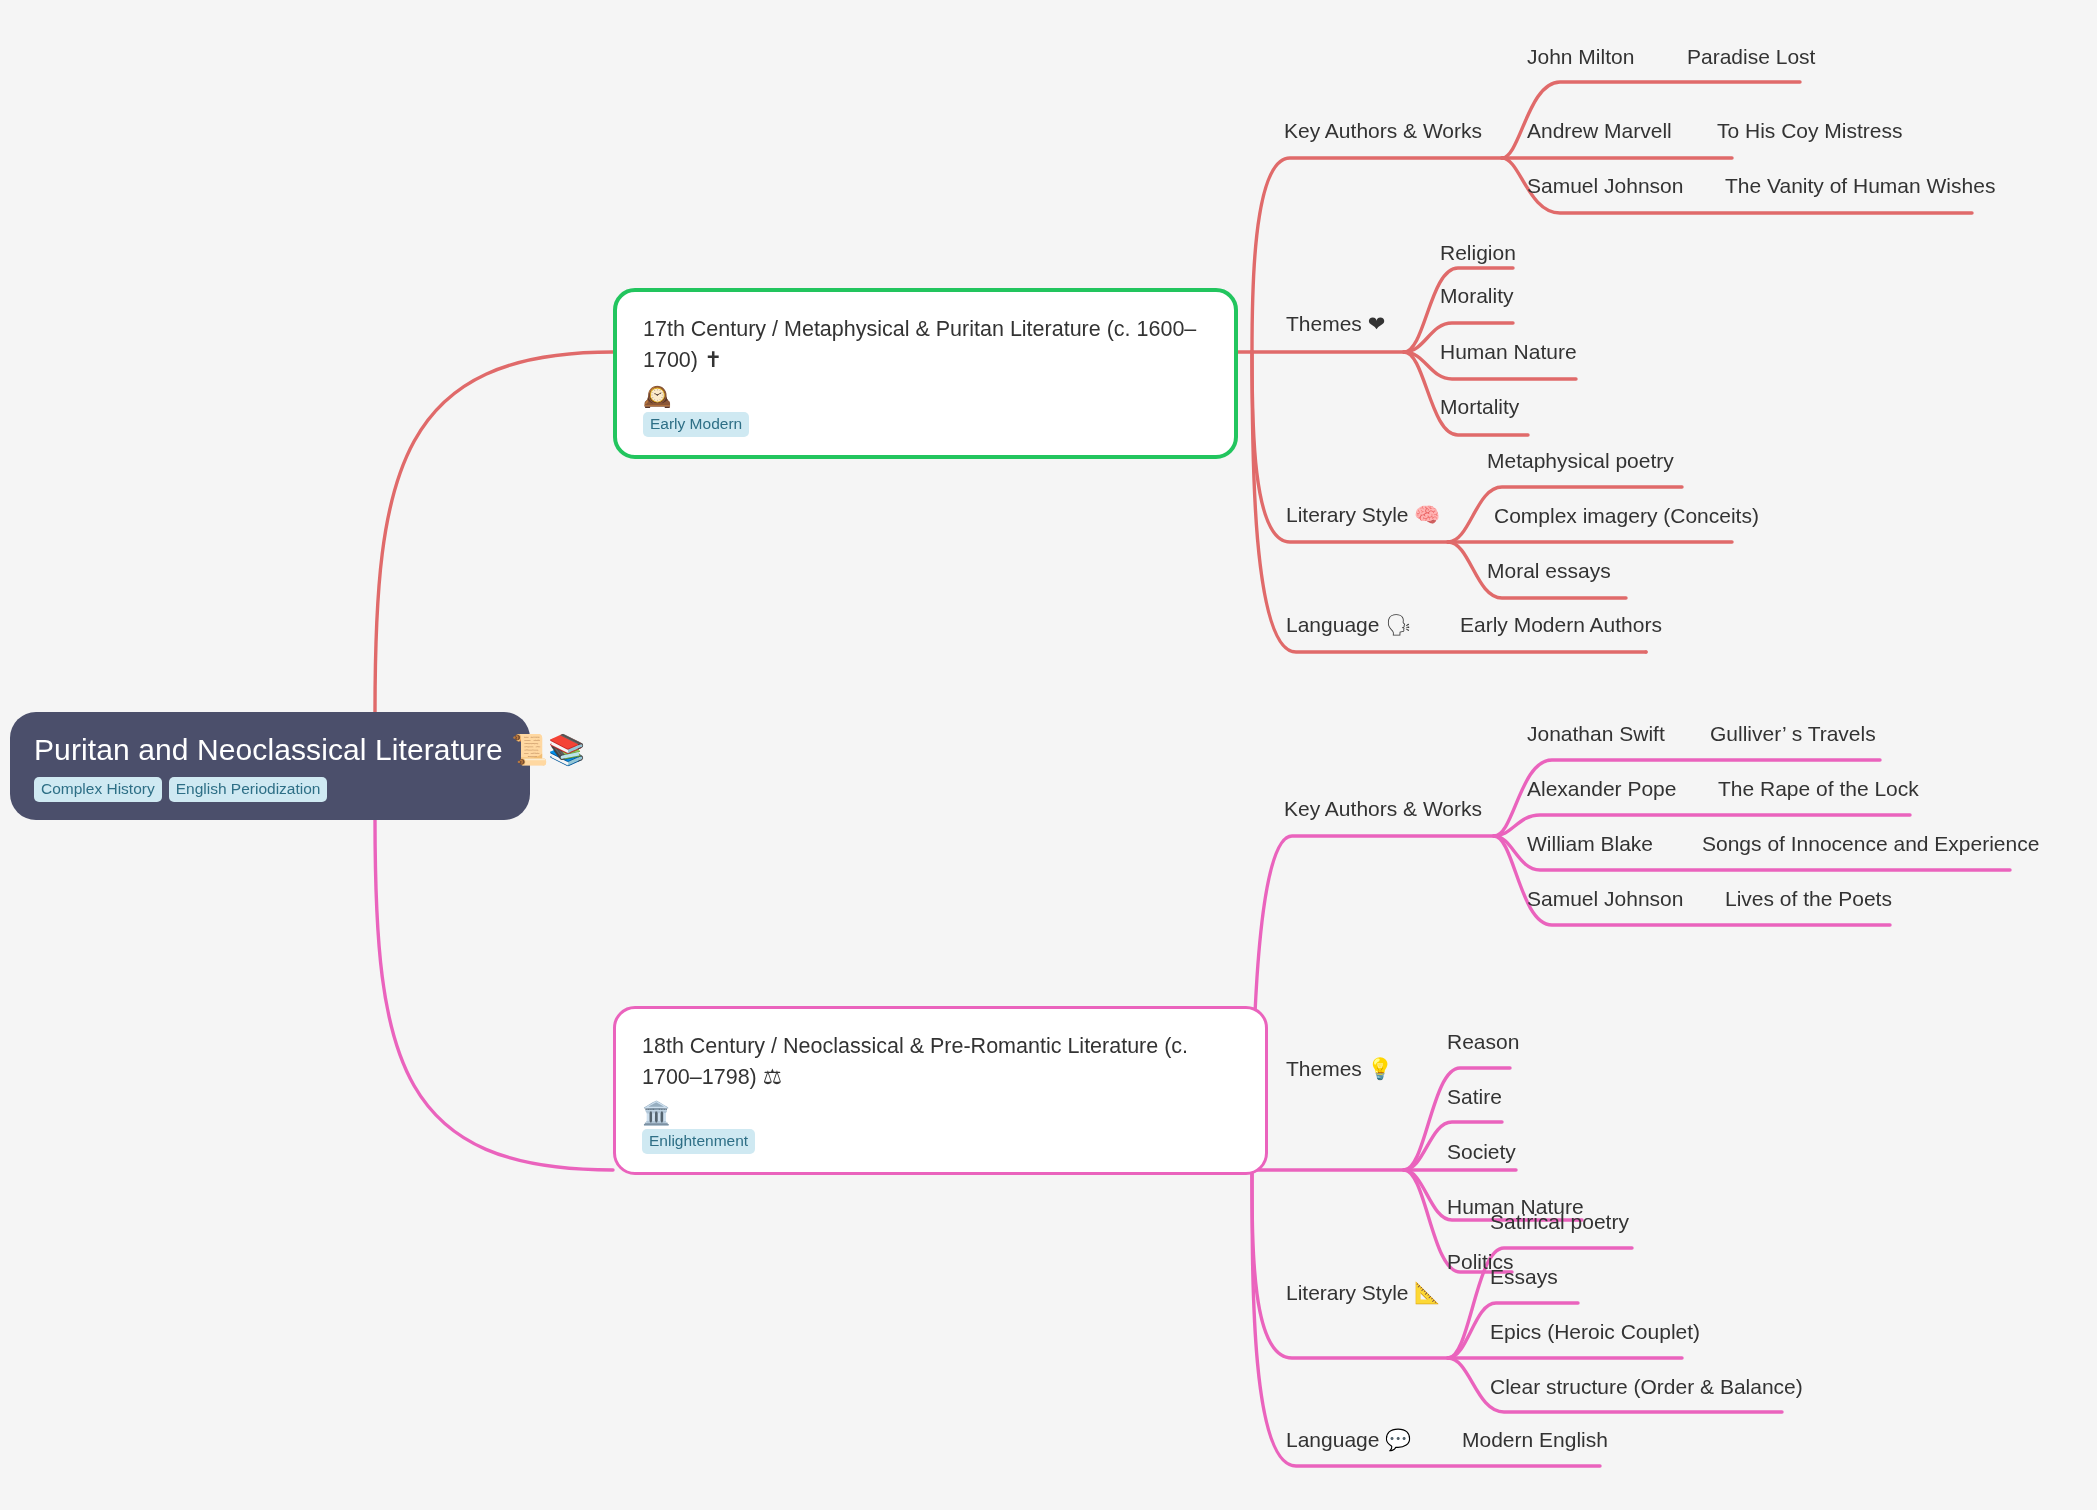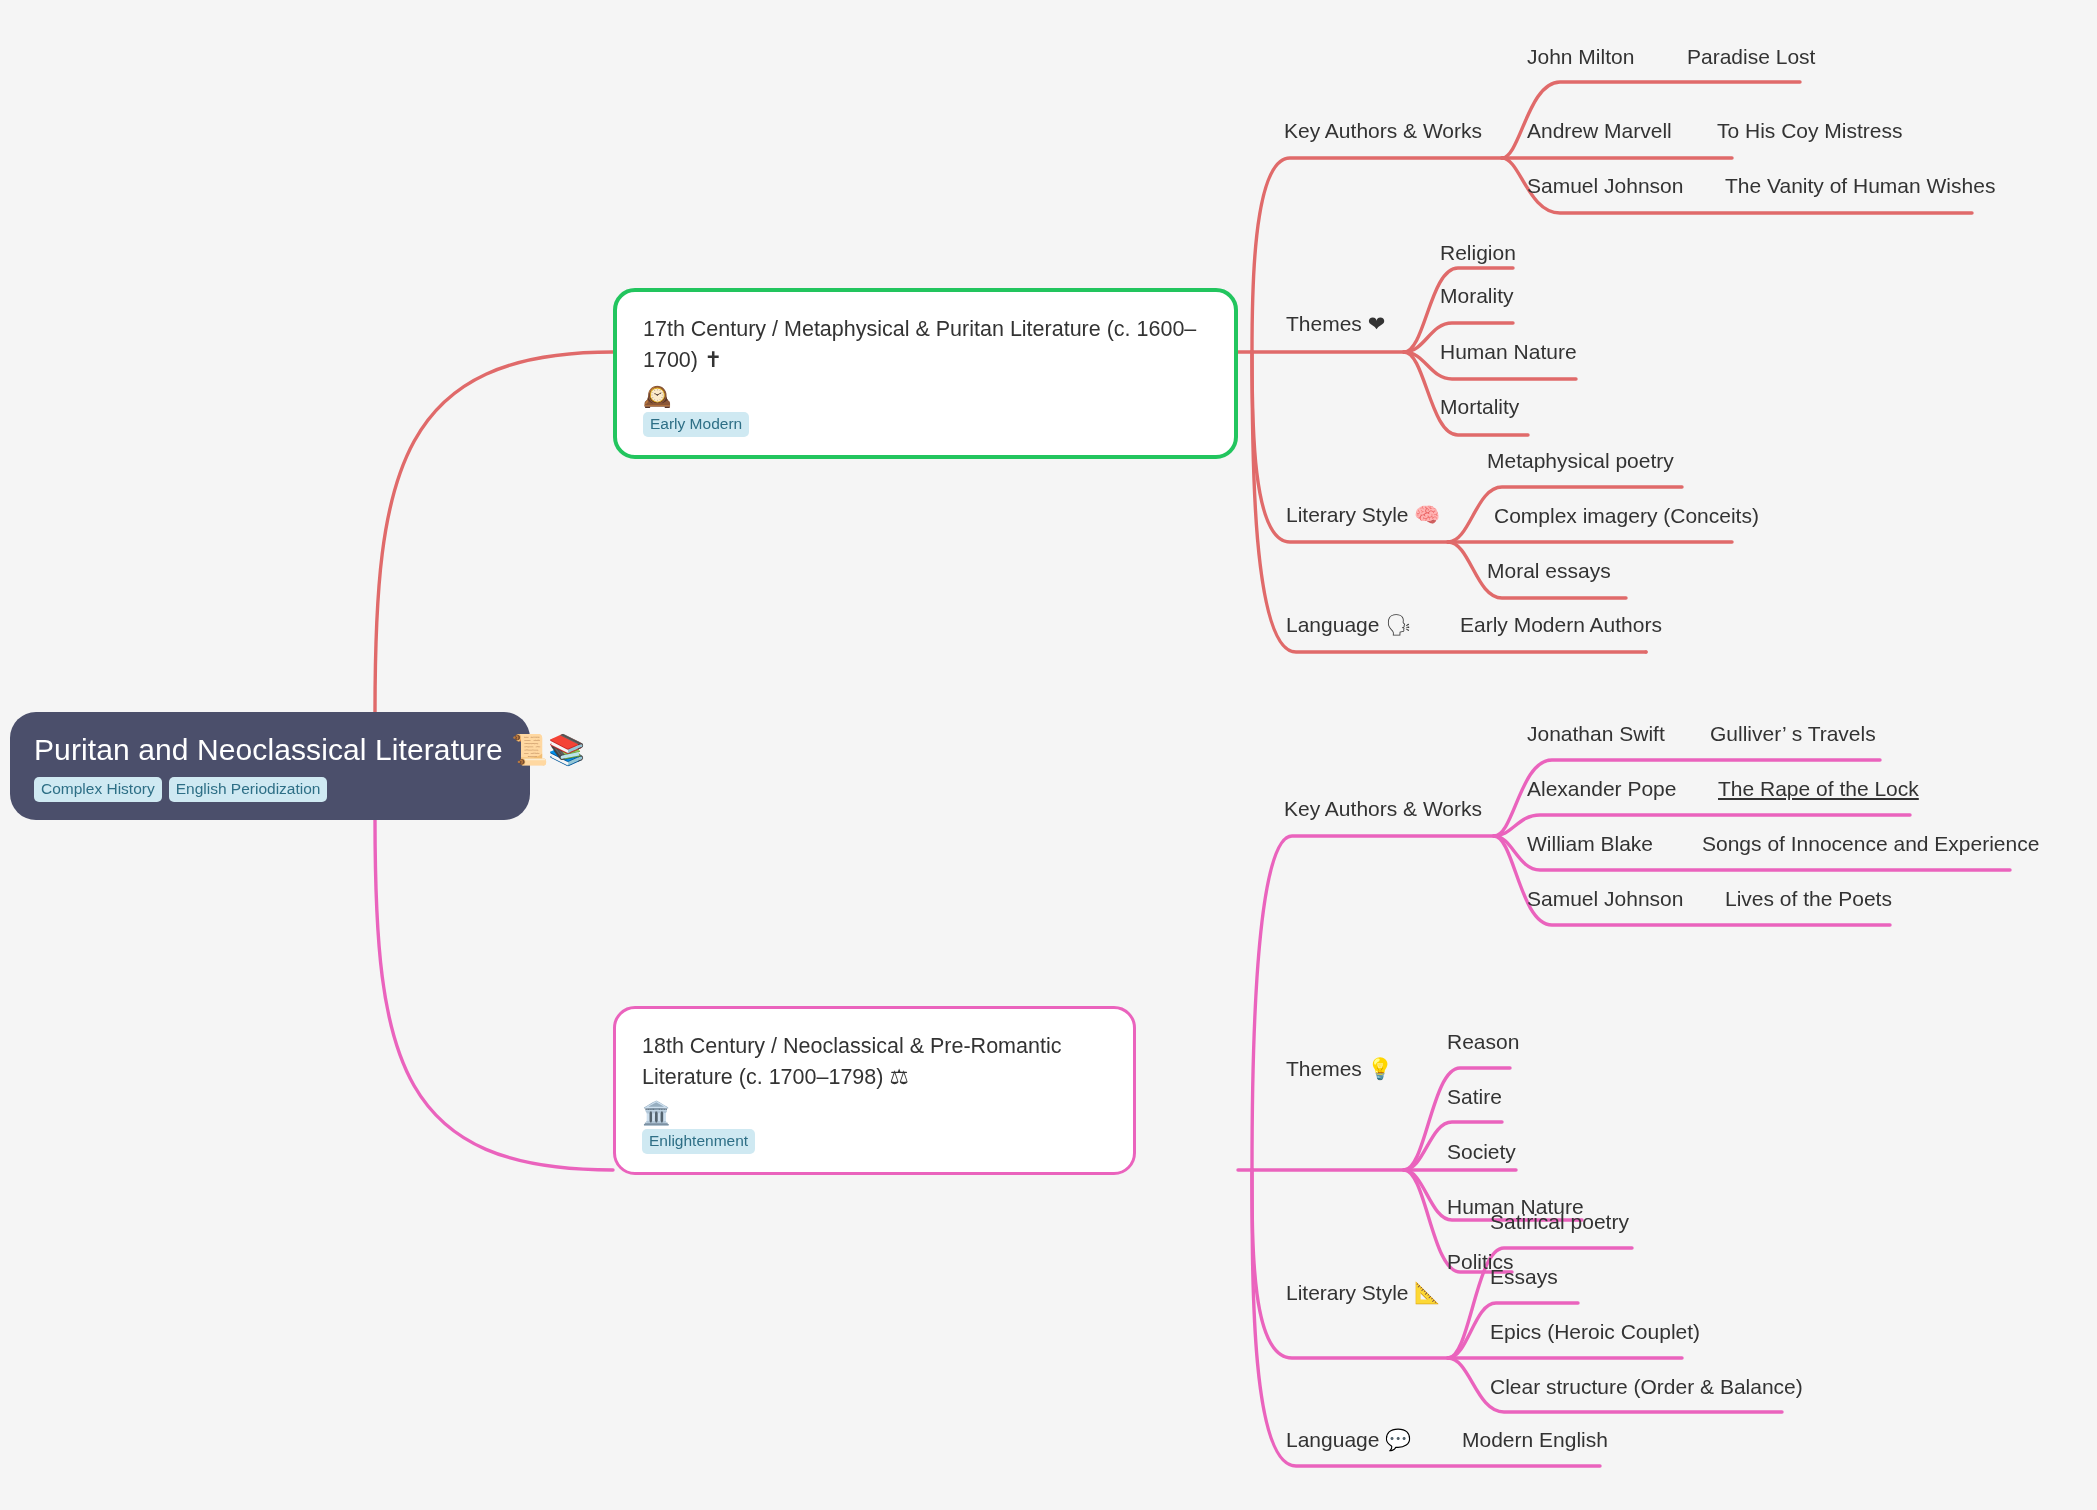--- a/index.html
+++ b/index.html
@@ -73,21 +73,21 @@
   }
   .branch-card.c1 {
     left: 613px;
     top: 288px;
     width: 625px;
     border: 4px solid #22c55e;
   }
   .branch-card.c2 {
     left: 613px;
     top: 1006px;
-    width: 523px;
+    width: 655px;
     border: 3px solid #ea63bd;
   }
   .branch-title {
     font-size: 21.5px;
     line-height: 1.42;
     color: #333333;
   }
   .branch-emoji {
     font-size: 23px;
     line-height: 1.3;
@@ -219,21 +219,21 @@
   <div class="lbl leaf" style="left:1494px; top:503px;">Complex imagery (Conceits)</div>
   <div class="lbl leaf" style="left:1487px; top:558px;">Moral essays</div>
 
   <div class="lbl mid" style="left:1286px; top:612px;">Language 🗣</div>
   <div class="lbl leaf" style="left:1460px; top:612px;">Early Modern Authors</div>
 
   <div class="lbl mid" style="left:1284px; top:796px;">Key Authors &amp; Works</div>
   <div class="lbl leaf" style="left:1527px; top:721px;">Jonathan Swift</div>
   <div class="lbl leaf" style="left:1710px; top:721px;">Gulliver’ s Travels</div>
   <div class="lbl leaf" style="left:1527px; top:776px;">Alexander Pope</div>
-  <div class="lbl leaf" style="left:1718px; top:776px;text-decoration:underline;">The Rape of the Lock</div>
+  <div class="lbl leaf" style="left:1718px; top:776px;">The Rape of the Lock</div>
   <div class="lbl leaf" style="left:1527px; top:831px;">William Blake</div>
   <div class="lbl leaf" style="left:1702px; top:831px;">Songs of Innocence and Experience</div>
   <div class="lbl leaf" style="left:1527px; top:886px;">Samuel Johnson</div>
   <div class="lbl leaf" style="left:1725px; top:886px;">Lives of the Poets</div>
 
   <div class="lbl mid" style="left:1286px; top:1056px;">Themes 💡</div>
   <div class="lbl leaf" style="left:1447px; top:1029px;">Reason</div>
   <div class="lbl leaf" style="left:1447px; top:1084px;">Satire</div>
   <div class="lbl leaf" style="left:1447px; top:1139px;">Society</div>
   <div class="lbl leaf" style="left:1447px; top:1194px;">Human Nature</div>

